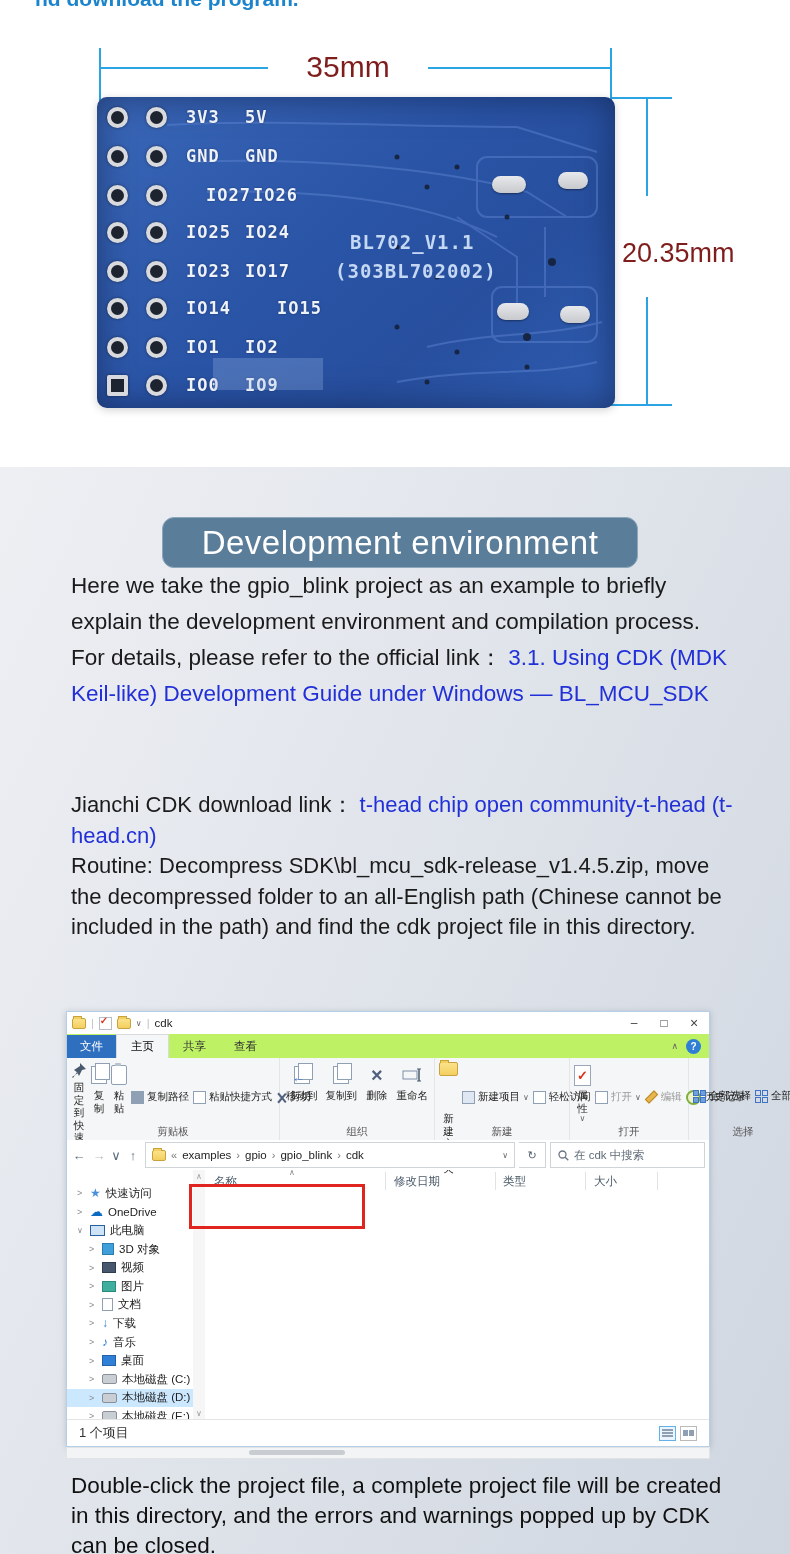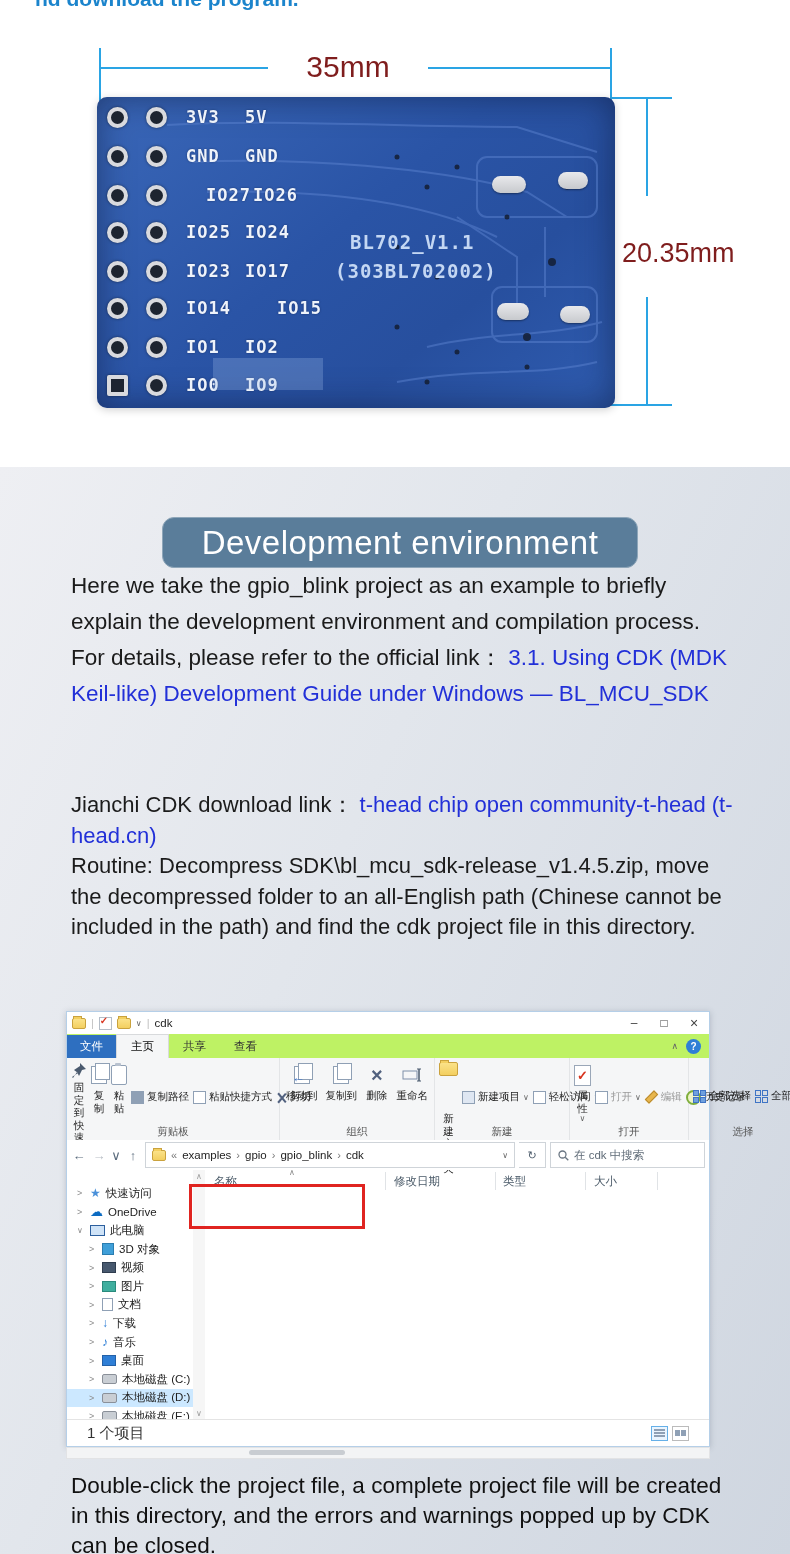--- a/index.html
+++ b/index.html
@@ -114,21 +114,21 @@
             align-items:center;color:#9a9a9a;font-size:8px;padding:2px 0;}
   .main{flex:1;position:relative;}
   .lhead{position:absolute;left:0;top:0;right:0;height:23px;color:#4a5a68;font-size:11.5px;}
   .lhead .h{position:absolute;top:4px;}
   .hsep{position:absolute;top:2px;width:1px;height:18px;background:#e0e3e6;}
   .lrow{position:absolute;left:0;top:23px;right:0;height:27px;font-size:11.5px;color:#1e1e1e;}
   .cdkic{position:absolute;width:15px;height:13px;background:#3a6bd6;border-radius:2px;color:#fff;
          font-size:6.5px;font-weight:bold;text-align:center;line-height:13px;letter-spacing:.3px;}
   .redbox{position:absolute;border:3px solid #e02420;}
   .statusbar{position:absolute;left:0;bottom:0;right:0;height:26px;border-top:1px solid #e4e4e4;
-             display:flex;align-items:center;padding:0 20px;font-size:15px;color:#333;}
+             display:flex;align-items:center;padding:0 12px;font-size:13px;color:#333;}
   .viewics{margin-left:auto;display:flex;gap:4px;}
   .vic{width:15px;height:13px;border:1px solid #bbb;background:#fff;position:relative;}
   .vic.sel{border:1.5px solid #66b0e8;background:#eaf5ff;}
   .vic.det:before{content:"";position:absolute;left:2px;top:2px;right:2px;height:2px;background:#8fa0b5;box-shadow:0 3px 0 #8fa0b5,0 6px 0 #8fa0b5;}
   .vic.thm:before{content:"";position:absolute;left:2px;top:3px;width:5px;height:6px;background:#8fa0b5;box-shadow:6px 0 0 #8fa0b5;}
   .below-strip{position:absolute;left:66px;top:1447px;width:642px;height:10px;background:#f3f4f5;border:1px solid #e2e3e5;}
   .below-thumb{position:absolute;left:182px;top:2px;width:96px;height:5px;background:#c9cdd2;border-radius:3px;}
 </style>
 </head>
 <body>

